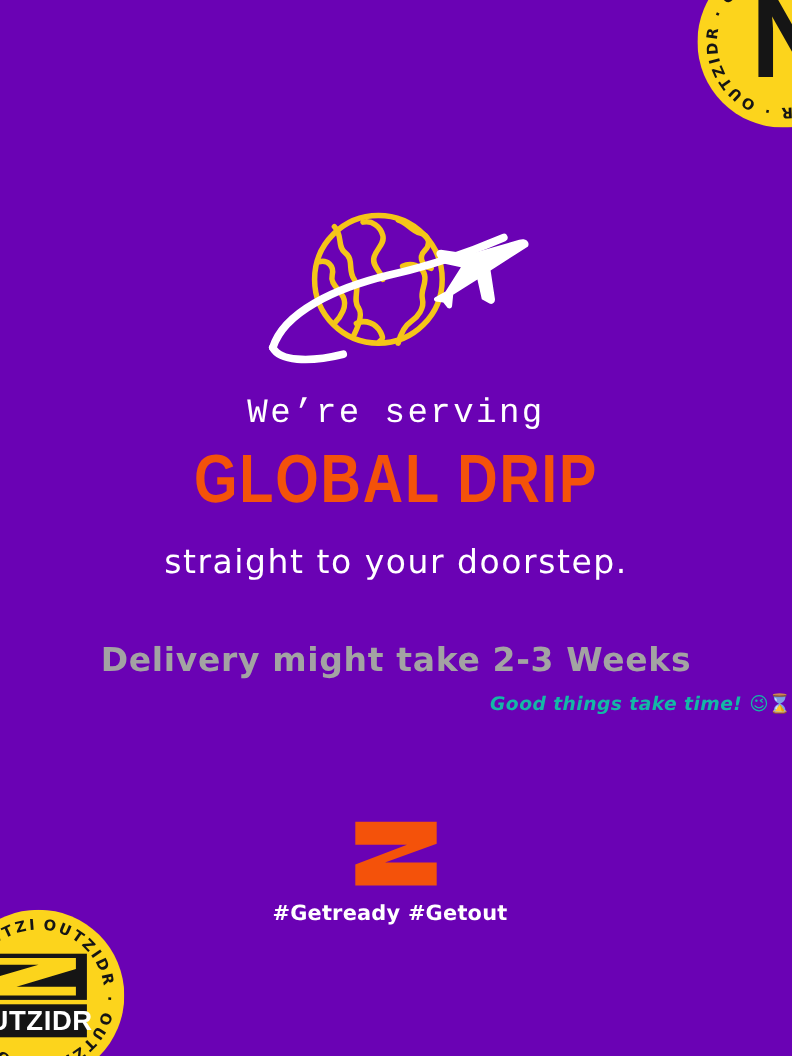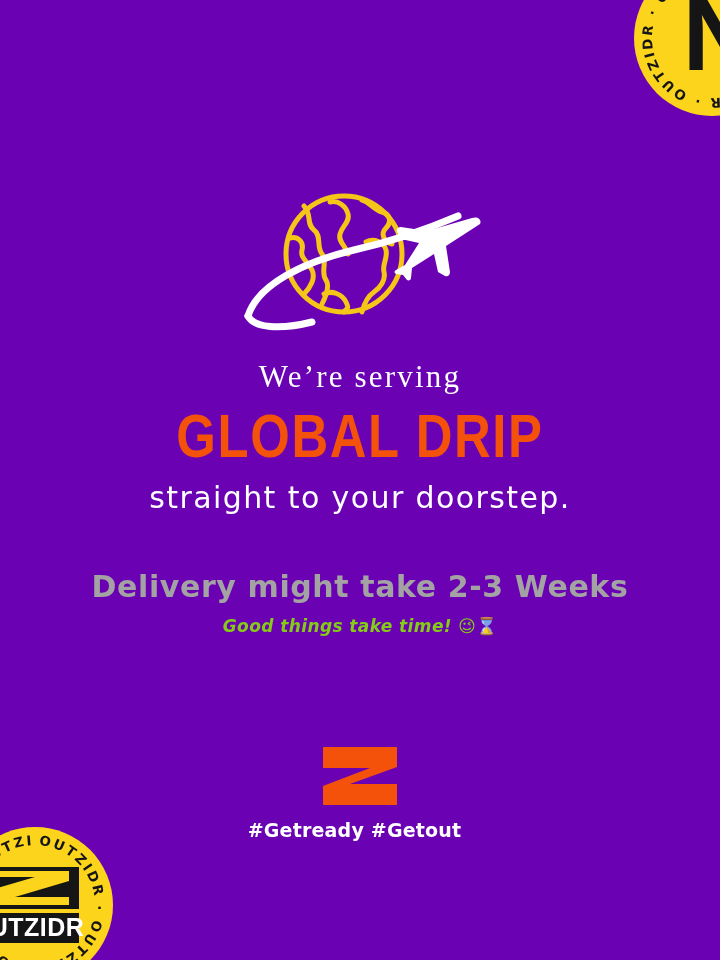--- a/index.html
+++ b/index.html
@@ -55,61 +55,62 @@
     width: 720px;
     text-align: center;
   }
   .line-serving {
     color: #FFFFFF;
     font-size: 31px;
     font-weight: 400;
     letter-spacing: 2.2px;
     line-height: 1.08;
     margin: 0;
-    font-family: Liberation Serif, serif;
+    font-family: Liberation Mono, monospace;
   }
   .line-global {
     color: #F4520A;
     font-size: 62px;
     font-weight: 700;
     letter-spacing: 2px;
     line-height: 1.12;
     margin: 8px 0 2px 0;
     transform: scaleX(0.82);
     transform-origin: center center;
     font-family: "Liberation Sans Narrow", "Liberation Sans", sans-serif;
     white-space: nowrap;
   }
   .line-doorstep {
     color: #FFFFFF;
     font-size: 30px;
     font-weight: 400;
     letter-spacing: 1.4px;
     line-height: 1.1;
-    margin: 10px 0 0 0;
+    margin: 24px 0 0 0;
     font-family: "DejaVu Sans", sans-serif;
   }
   .line-delivery {
     color: #a3a3a3;
     font-size: 30px;
     font-weight: 700;
     letter-spacing: 0.6px;
     line-height: 1.1;
     margin: 56px 0 0 0;
     font-family: "DejaVu Sans", sans-serif;
   }
   .line-tagline {
-    color: #84cc16;
+    color: #14b8a6;
     font-size: 17px;
     font-weight: 700;
     font-style: italic;
     letter-spacing: 0.4px;
     line-height: 1.1;
     margin: 14px 0 0 0;
     font-family: "DejaVu Sans", sans-serif;
+    text-align: right;
   }
   .emoji {
     font-style: normal;
     font-weight: 400;
     letter-spacing: 0;
   }
 
   
   .footer {
     position: absolute;

